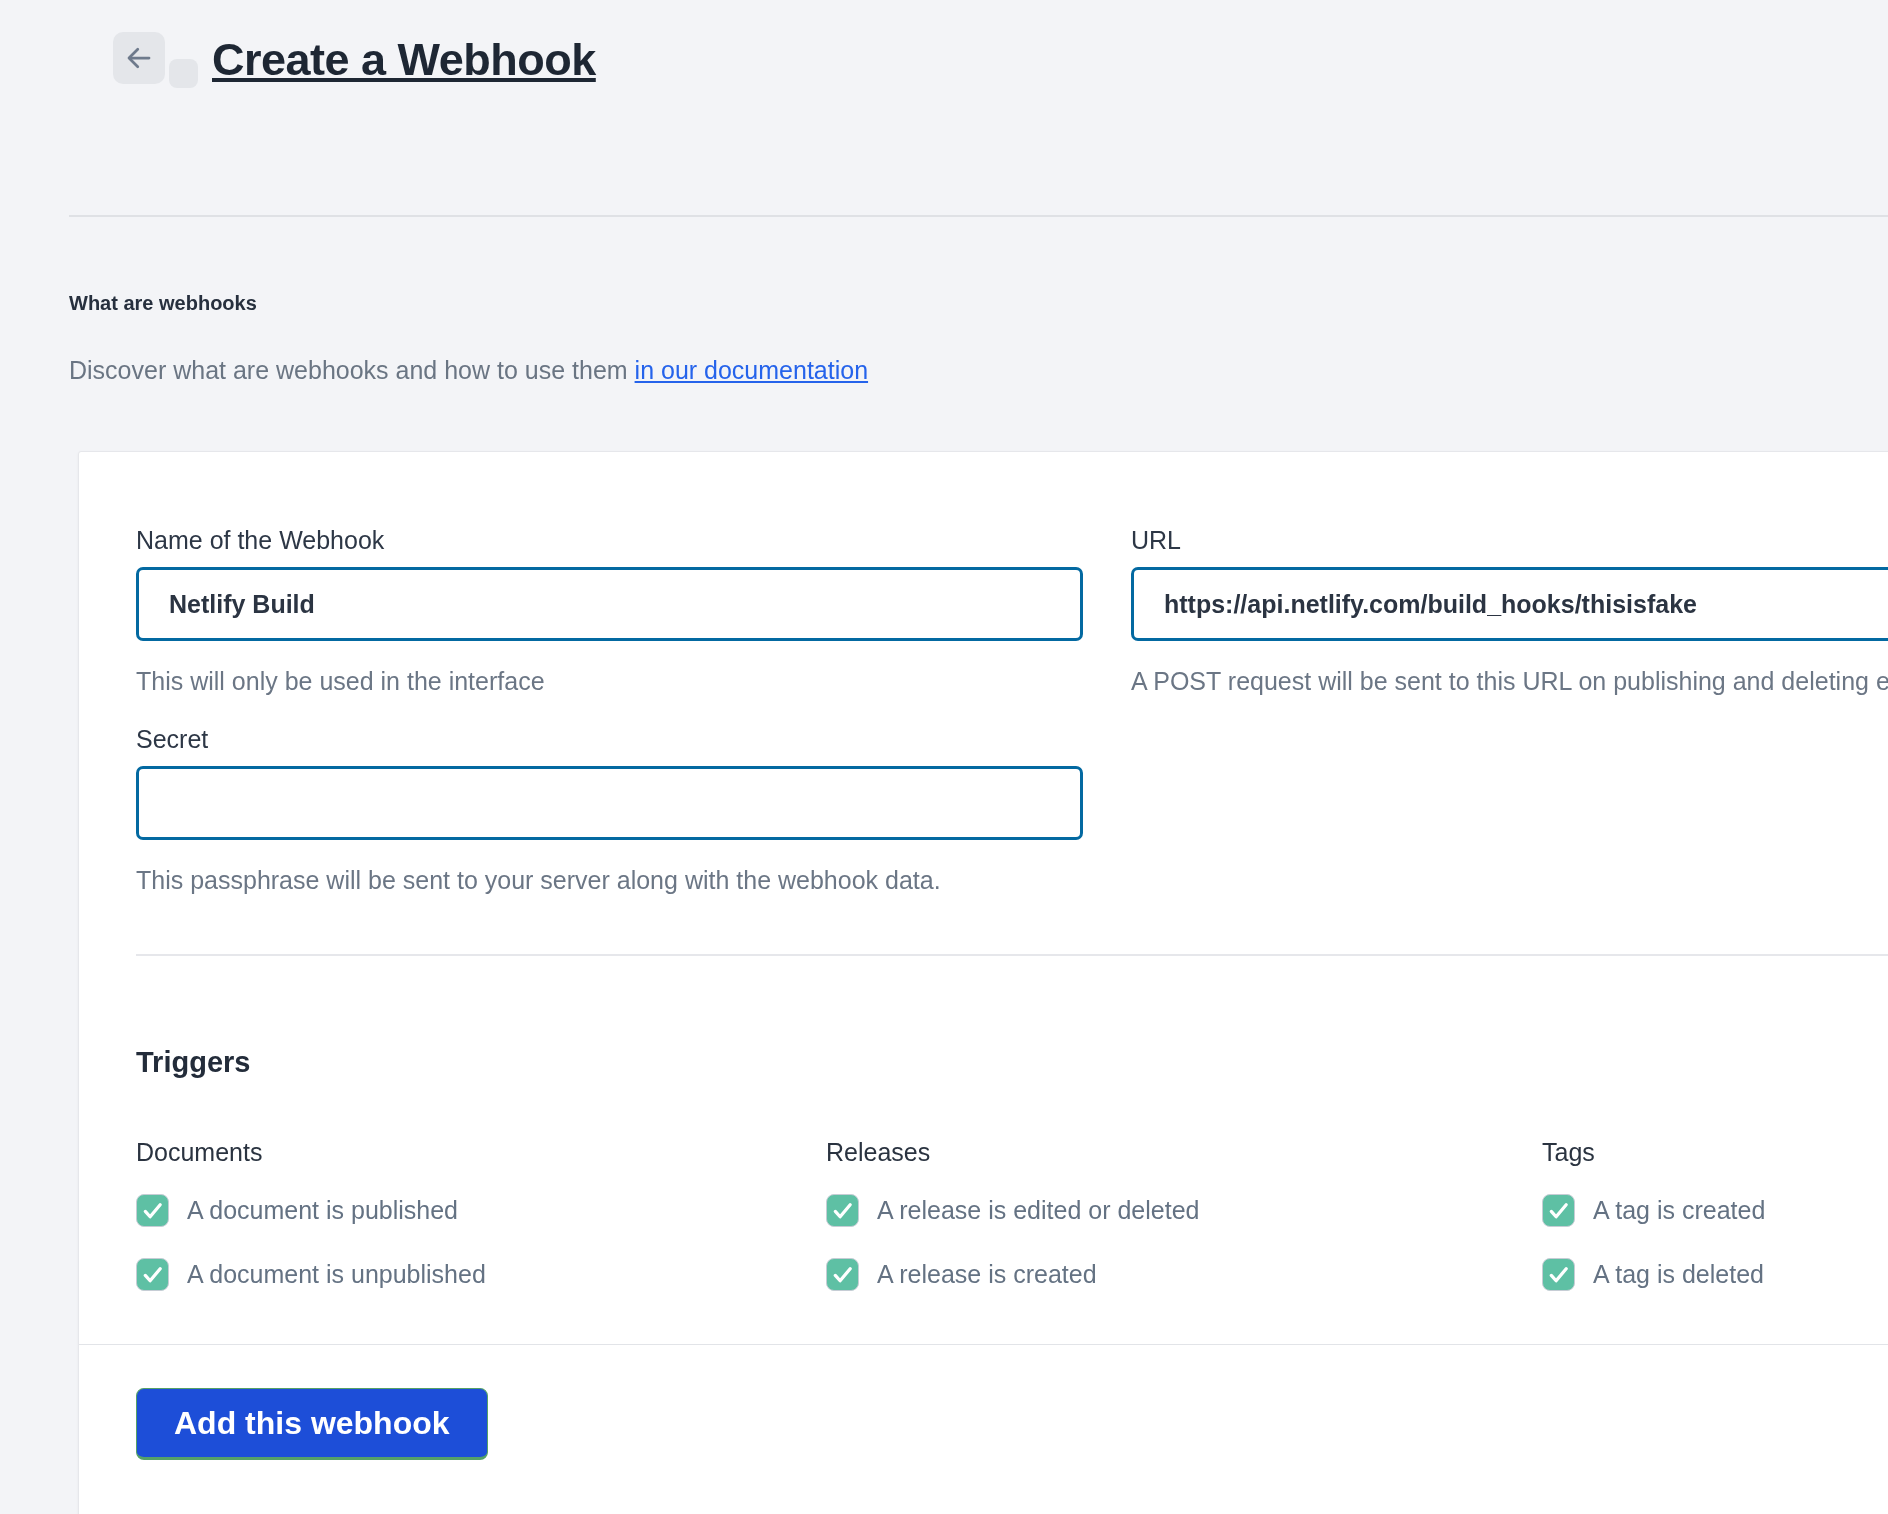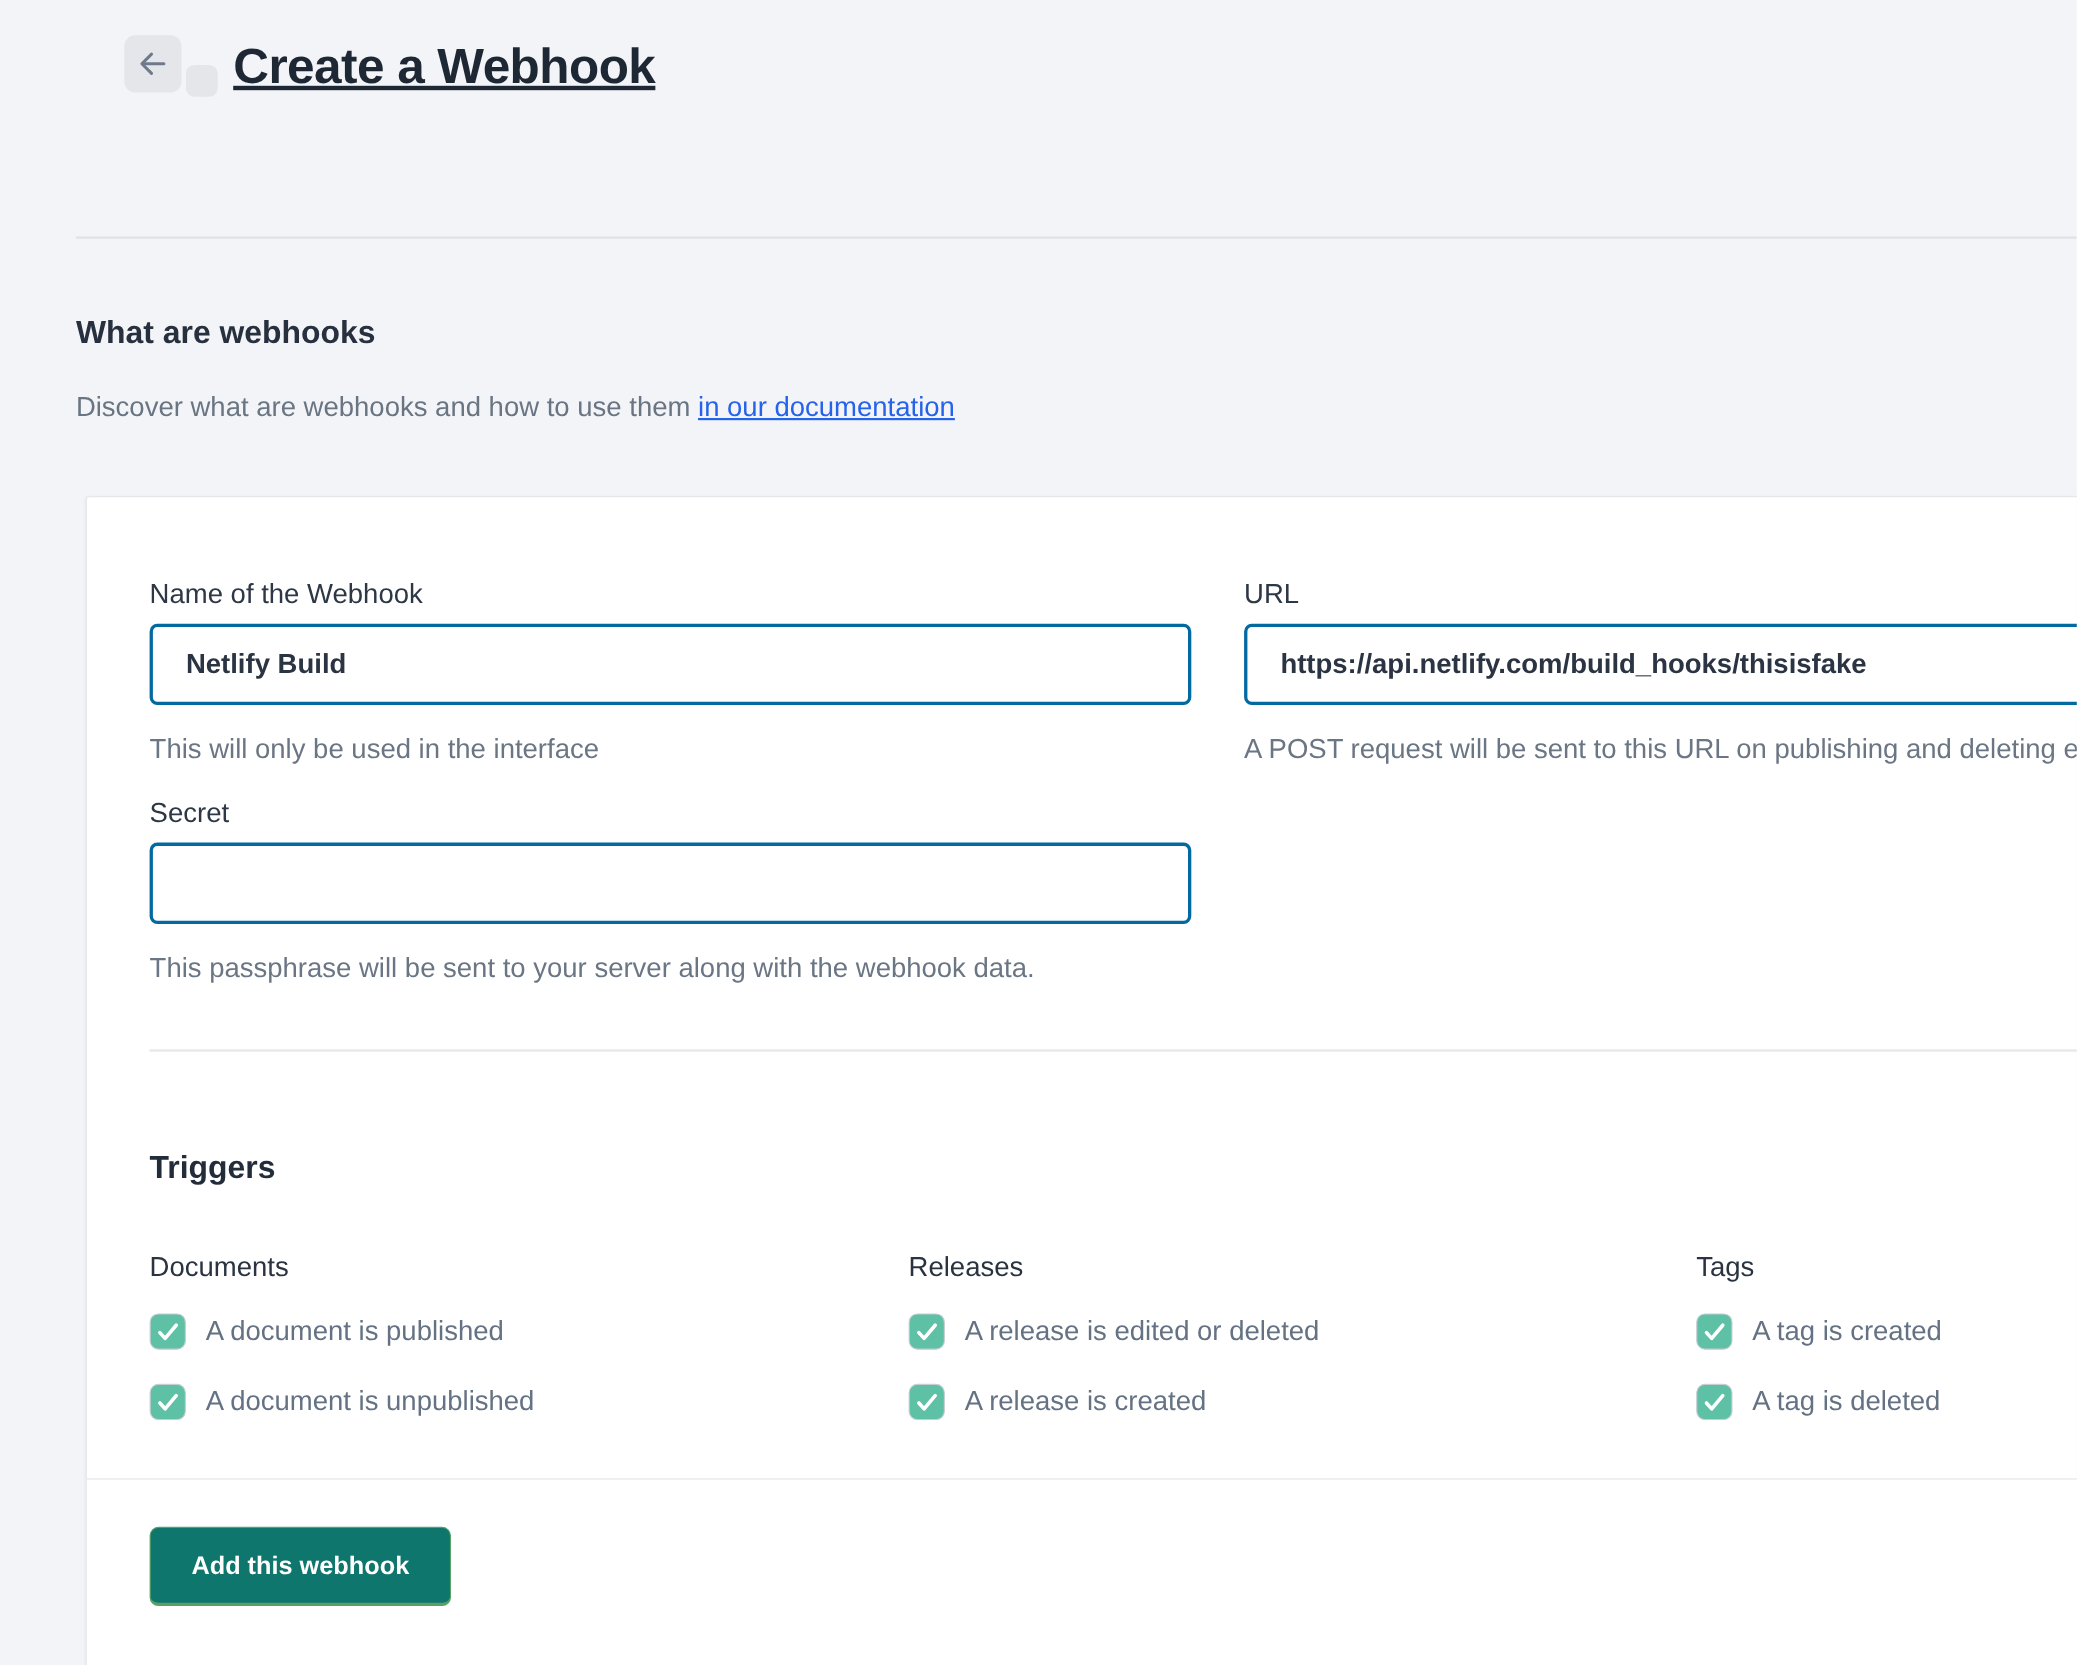--- a/index.html
+++ b/index.html
@@ -24,21 +24,21 @@
   }
   .page-title {
     font-size:45px; font-weight:700; color:#1e2734; letter-spacing:-0.5px;
     margin-left:14px; line-height:52px; padding-top:2px;text-decoration:underline;
   }
 
   .top-divider { border:none; border-top:2px solid #dfe1e5; margin:131px 0 0 69px; }
 
   
   .intro { margin:68px 0 0 69px; }
-  .intro-heading { font-size:29px; font-weight:600; color:#27303e; line-height:36px;margin-top:20px; }
+  .intro-heading { font-size:20px; font-weight:600; color:#27303e; line-height:36px;margin-top:20px; }
   .intro-text { margin-top:30px; font-size:25px; color:#6a7583; line-height:38px; }
   .intro-text a { color:#2563eb; text-decoration:underline; }
 
   
   .card {
     margin:62px 0 0 78px; width:2000px; background:#ffffff;
     border:1px solid #e6e7eb; border-radius:3px;
     box-shadow:0 1px 3px rgba(16,24,40,0.05);
   }
   .card-body { padding:73px 0 53px 57px; }
@@ -68,23 +68,23 @@
     width:33px; height:33px; border-radius:8px; background:#5ec0a4;
     border:1px solid #c6cdd5; display:flex; align-items:center; justify-content:center;
     flex:0 0 auto;
   }
   .checkbox svg { display:block; }
   .option-label { margin-left:18px; font-size:25px; color:#647283; line-height:33px; }
 
   
   .card-footer { border-top:1px solid #e2e4e8; padding:43px 0 60px 57px; background:#fff; }
   .submit-btn {
-    height:72px; padding:0 37px; background:#0f766e; color:#ffffff;
+    height:72px; padding:0 37px; background:#1d4ed8; color:#ffffff;
     border:1px solid #55a167; border-bottom-width:3px; border-radius:8px;
-    font-family:"Liberation Sans", sans-serif; font-size:23px; font-weight:600;
+    font-family:"Liberation Sans", sans-serif; font-size:32px; font-weight:600;
     cursor:pointer;
   }
 </style>
 </head>
 <body>
 
 <div class="header">
   <button class="back-btn">
     <span>
       <svg width="30" height="30" viewBox="0 0 24 24" fill="none" stroke="#6e7a8c" stroke-width="2.2" stroke-linecap="round" stroke-linejoin="round">

